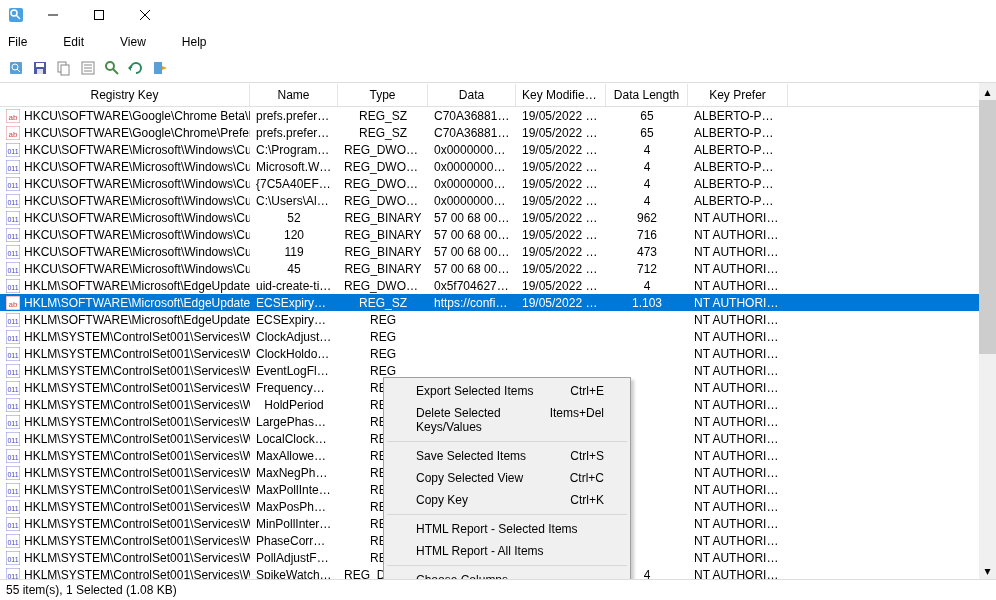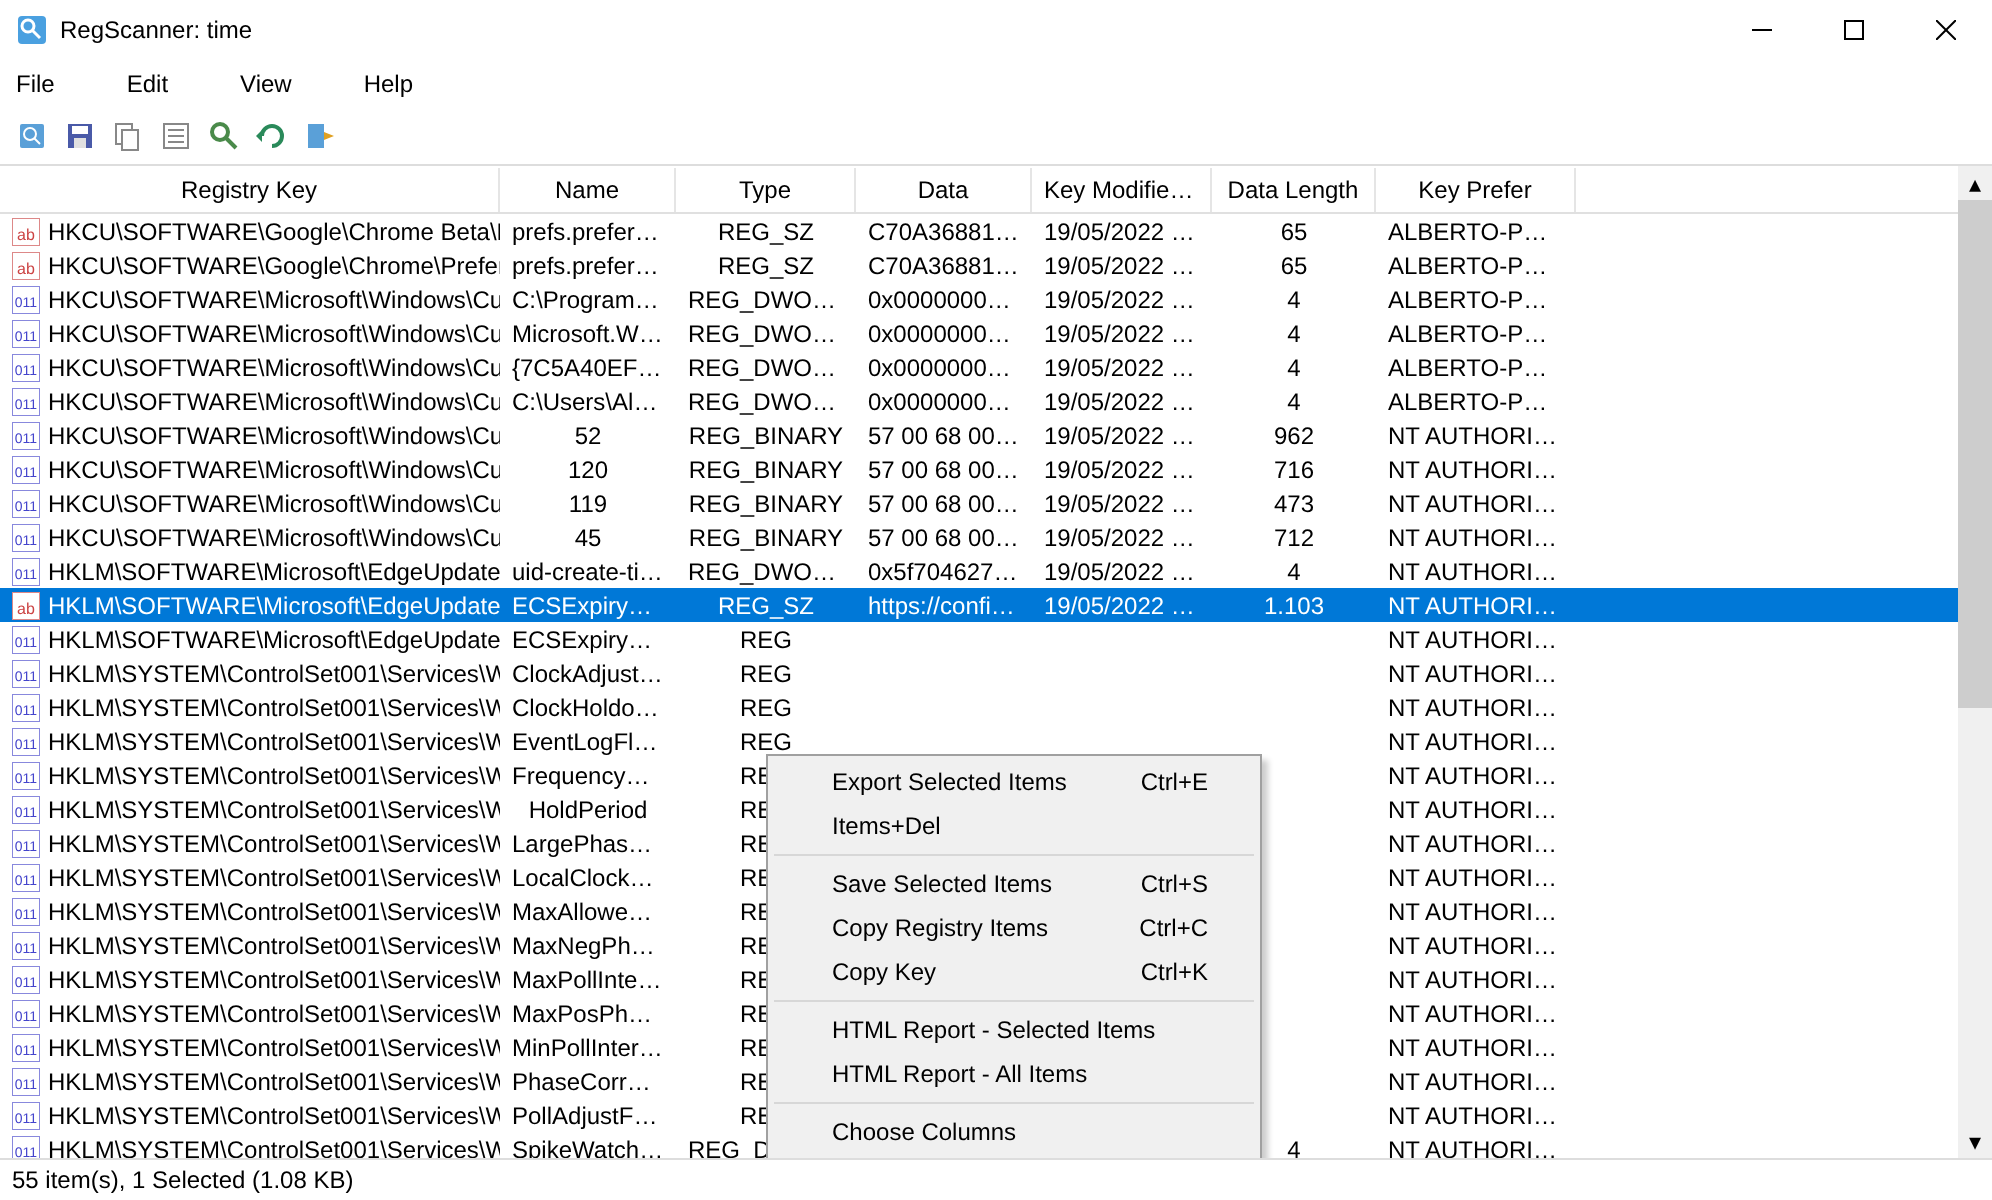--- a/index.html
+++ b/index.html
@@ -38,21 +38,20 @@
 <div class="window">
 
   <div class="titlebar">
     <span class="app-icon">
       <svg width="16" height="16">
           <rect x="1" y="1" width="14" height="14" fill="#4aa0e0" rx="2"></rect>
           <circle cx="6" cy="6" r="3" fill="none" stroke="#fff" stroke-width="1.5"></circle>
           <line x1="8" y1="8" x2="12" y2="12" stroke="#fff" stroke-width="1.5"></line>
         </svg>
     </span>
-    <span class="title">RegScanner:  time</span>
     <div class="win-btn">
         <svg width="10" height="10">
           <line x1="0" y1="5" x2="10" y2="5" stroke="#000"></line>
         </svg>
       </div>
     <div class="win-btn">
         <svg width="10" height="10">
           <rect x="0.5" y="0.5" width="9" height="9" fill="none" stroke="#000"></rect>
         </svg>
       </div>
@@ -561,29 +560,30 @@
         </div>
       <div class="arrow">▾</div>
     </div>
 
     <div class="ctx-menu" id="ctx-menu">
         <div class="ctx-item">
           <span>Export Selected Items</span>
           <span>Ctrl+E</span>
         </div>
         <div class="ctx-item">
+          <span>Delete Selected Keys/Values</span>
           <span>Items+Del</span>
         </div>
         <div class="ctx-sep"></div>
         <div class="ctx-item">
           <span>Save Selected Items</span>
           <span>Ctrl+S</span>
         </div>
         <div class="ctx-item">
-          <span>Copy Registry Items</span>
+          <span>Copy Selected View</span>
           <span>Ctrl+C</span>
         </div>
         <div class="ctx-item">
           <span>Copy Key</span>
           <span>Ctrl+K</span>
         </div>
         <div class="ctx-sep"></div>
         <div class="ctx-item">
           <span>HTML Report - Selected Items</span>
           <span></span>

